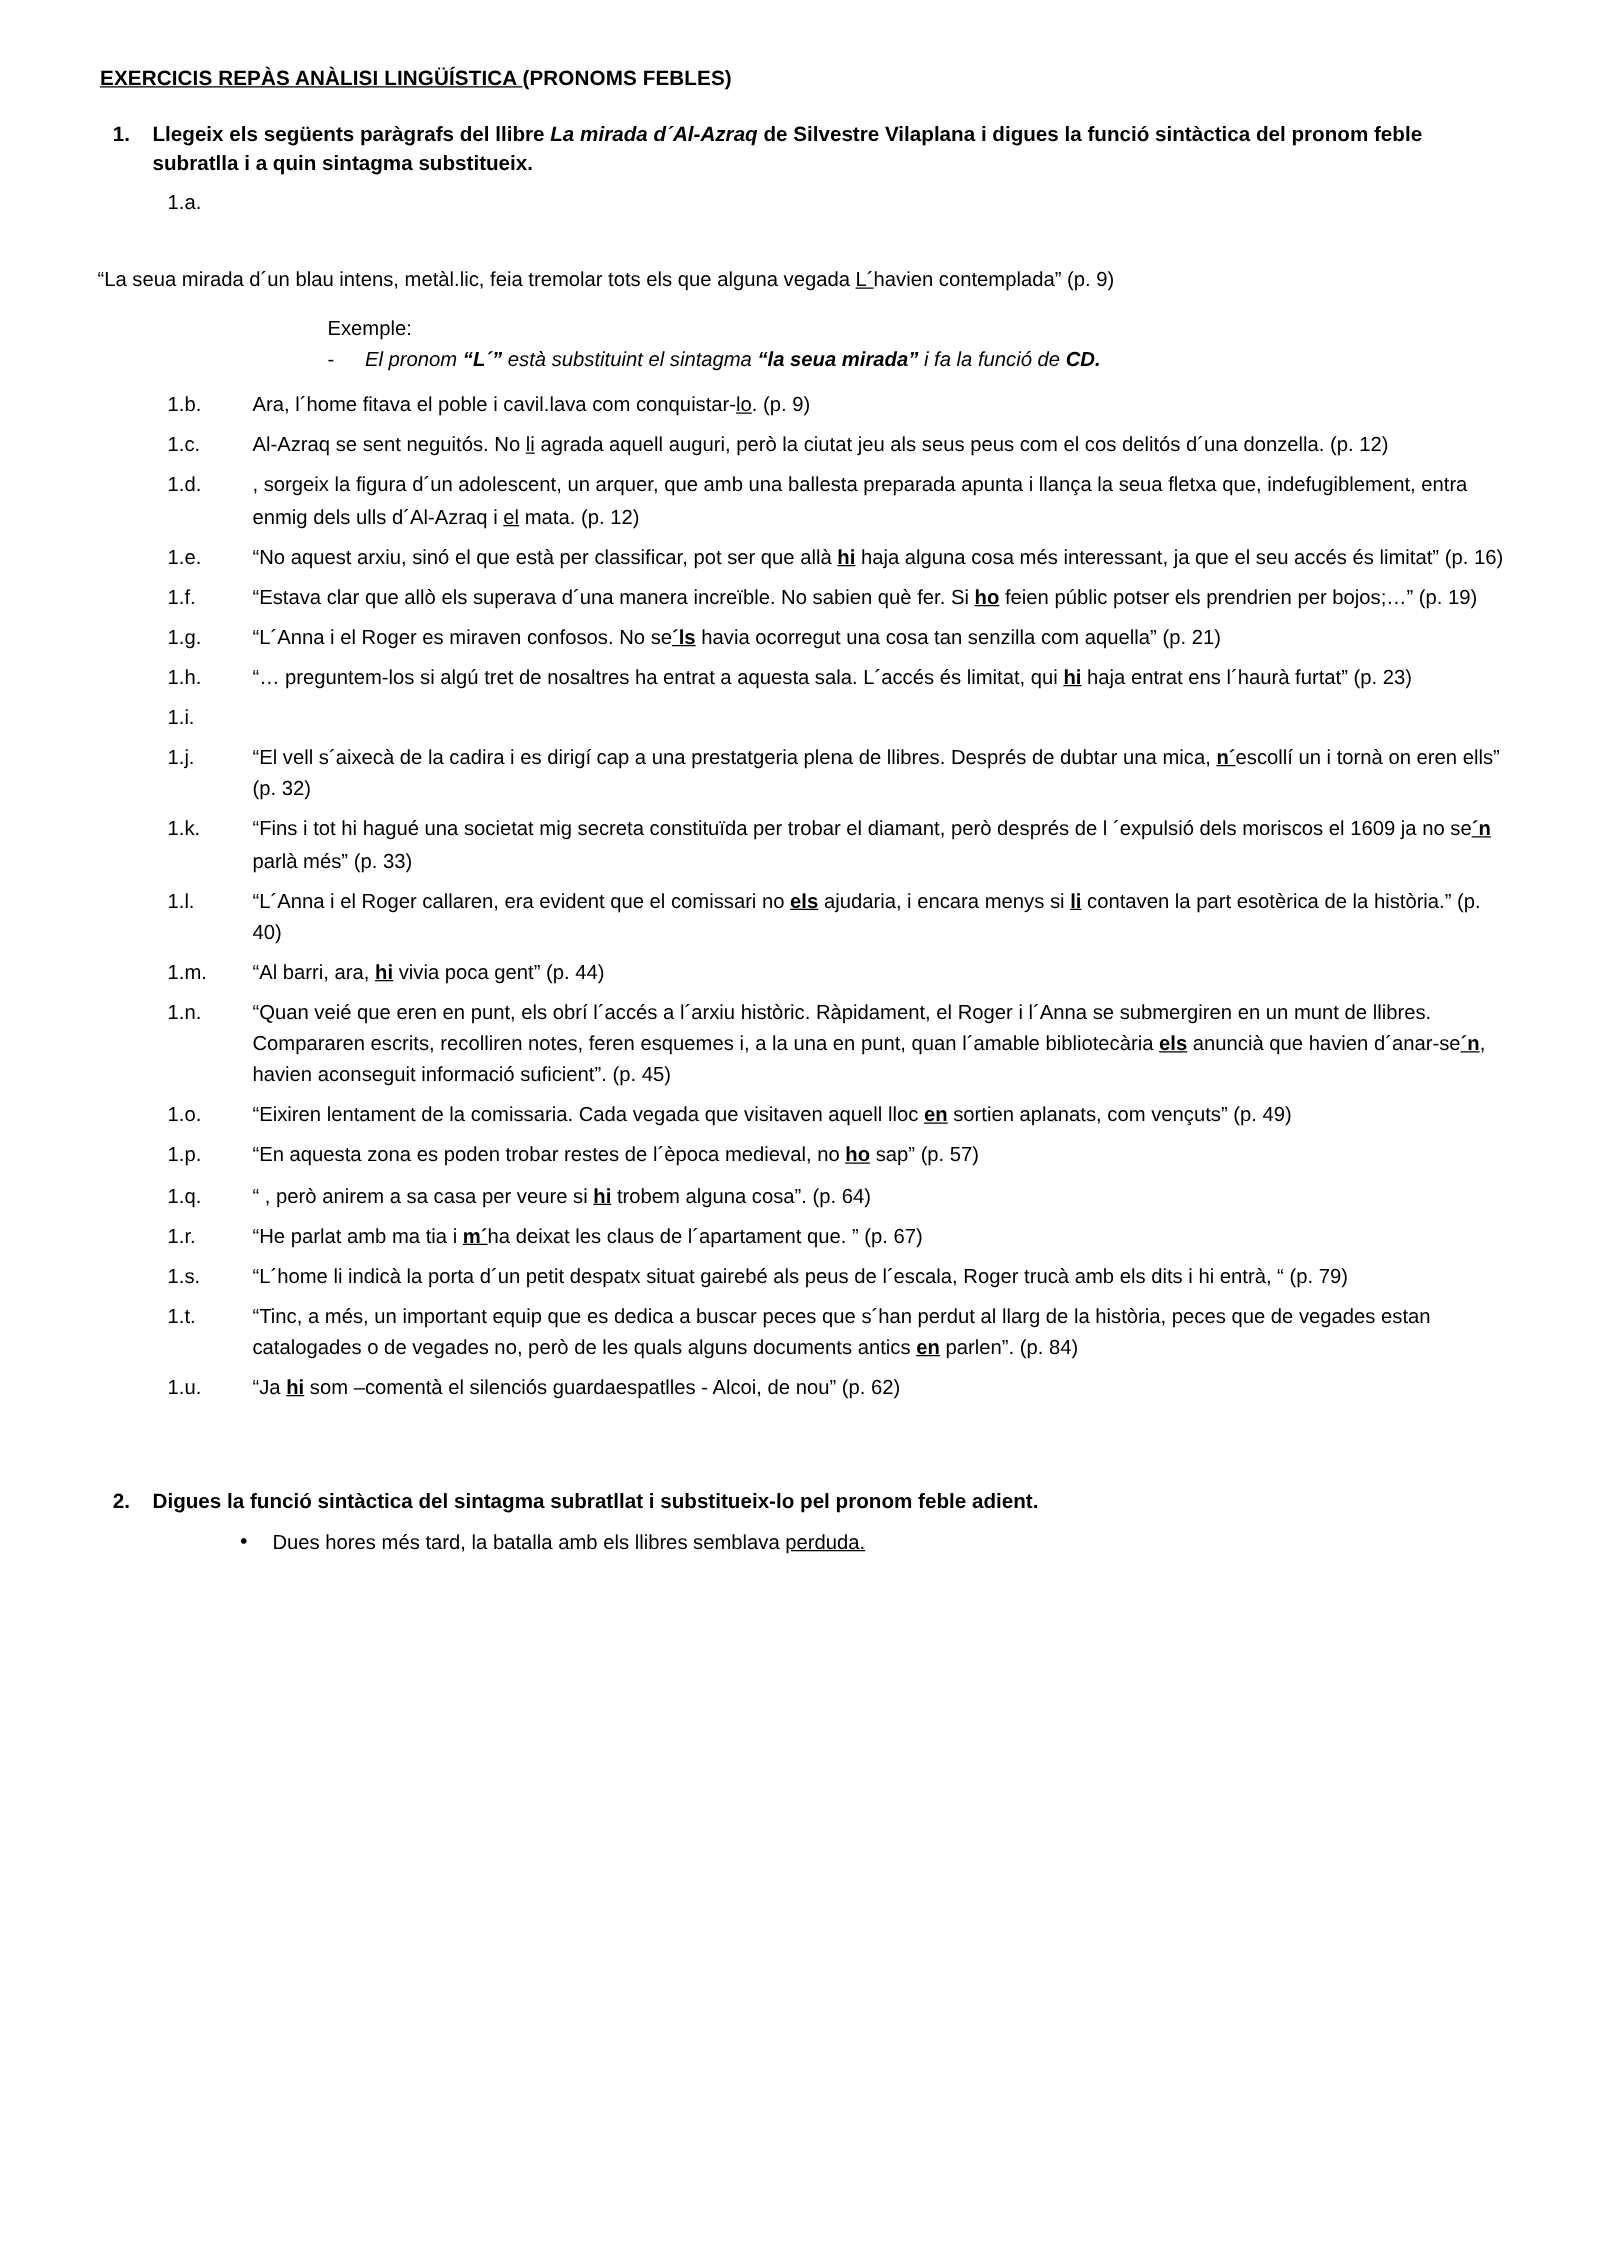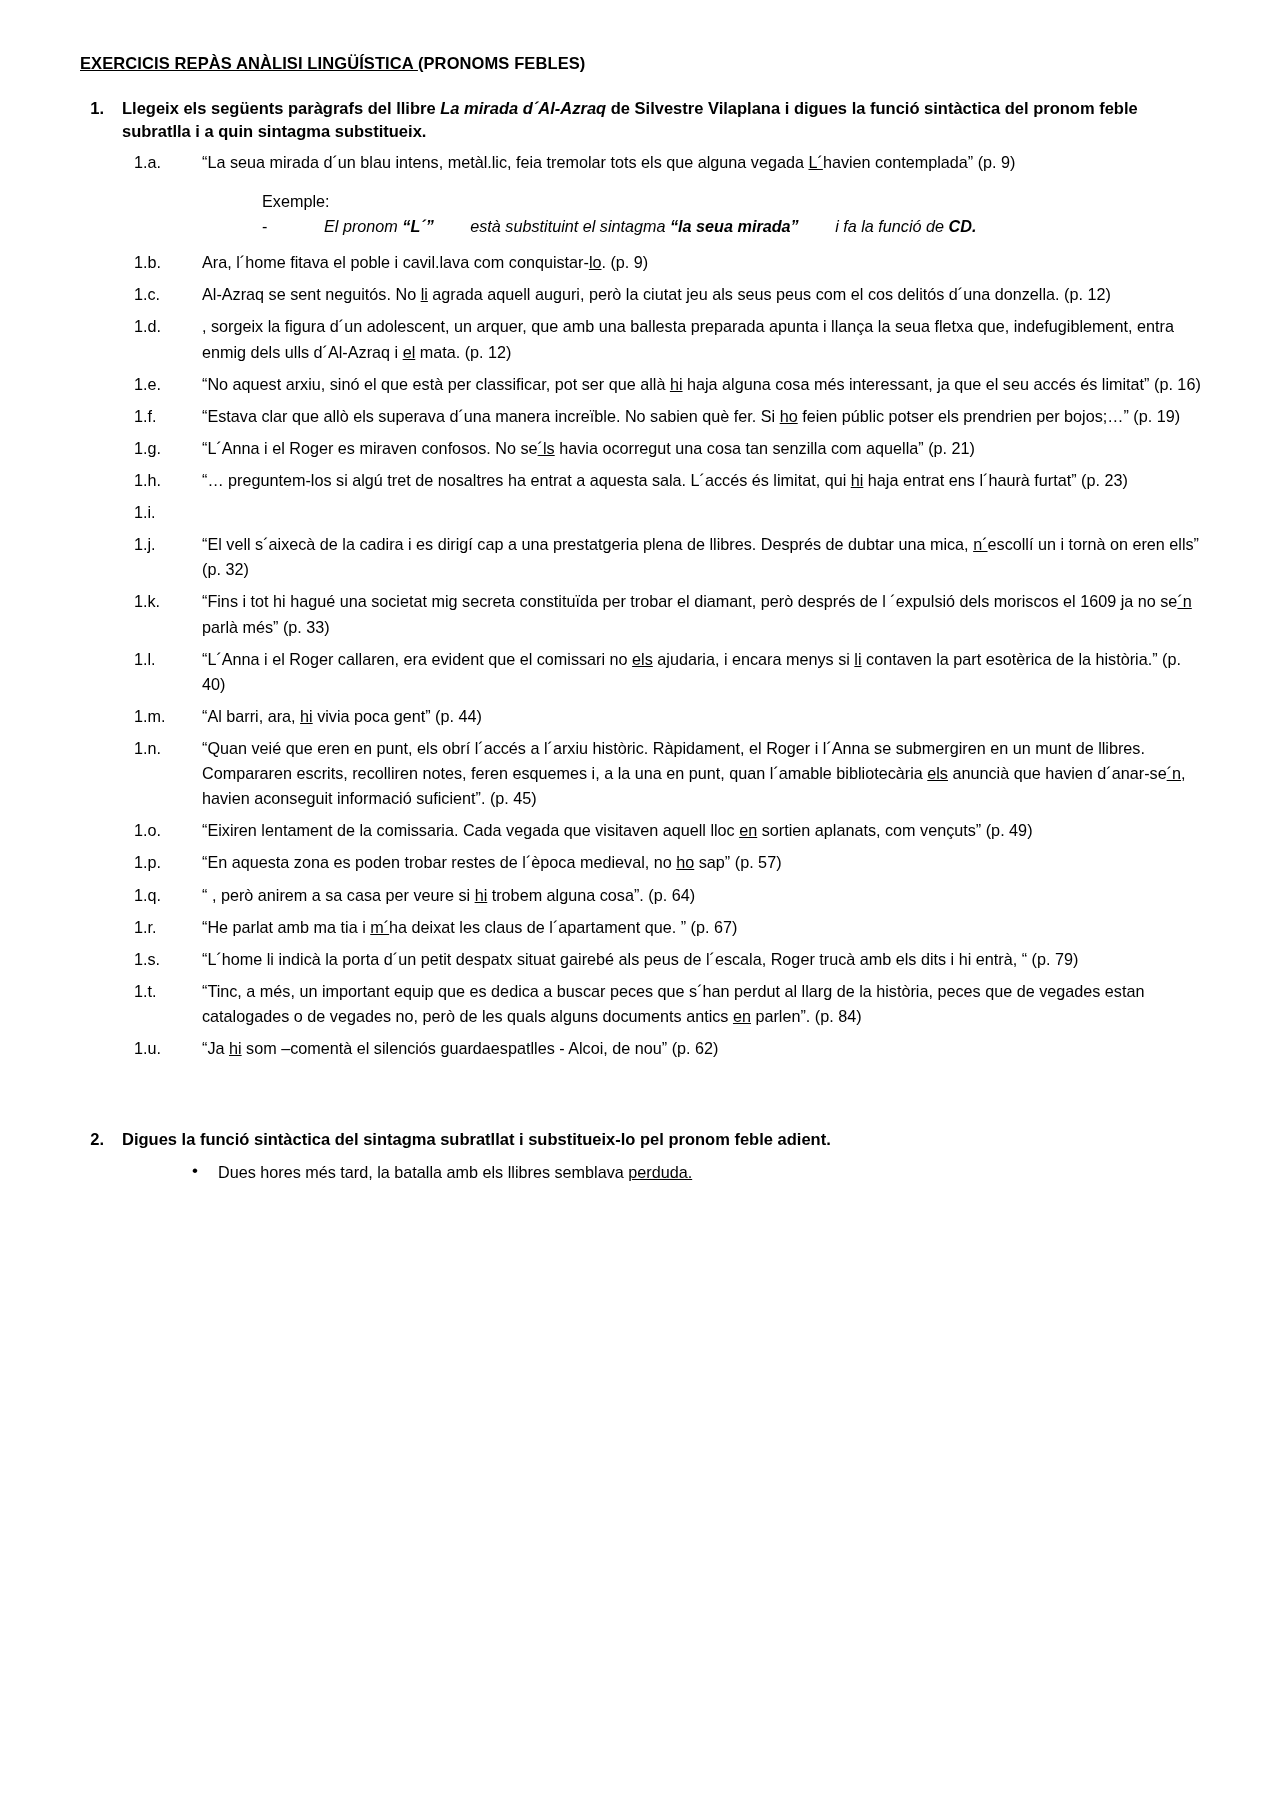--- a/index.html
+++ b/index.html
@@ -60,55 +60,55 @@
   .sub-list {
     margin-top: 6px;
   }
   .sub-item {
     display: flex;
     align-items: flex-start;
     font-size: 16.2px;
     line-height: 1.55;
     margin-bottom: 7px;
   }
-  .sub-item.tight { margin-bottom: 2px; }
+  .sub-item.tight { margin-bottom: 2px; flex-direction: column; }
   .sub-label {
     flex: 0 0 62px;
     width: 62px;
     text-align: left;
     padding-left: 62px;
     box-sizing: content-box;
     white-space: nowrap;
   }
   .sub-body {
     flex: 1 1 auto;
     padding-left: 6px;
   }
   u, .u { text-decoration: underline; }
-  b.bu { font-weight: normal; text-decoration: underline; }
+  b.bu { font-weight: bold; text-decoration: underline; }
 
   .example-line {
     font-size: 16.2px;
     line-height: 1.5;
     margin-left: 190px;
     margin-top: 14px;
   }
   .example-dash {
     display: flex;
     margin-left: 190px;
     margin-top: 4px;
     font-size: 16.2px;
     font-style: italic;
   }
   .example-dash .dash {
     width: 30px;
     flex: 0 0 30px;
     font-style: normal;
   }
-  .example-dash .etext i { font-style: italic; margin-left: 32px; }
+  .example-dash .etext i { font-style: italic; }
   .example-dash .etext b { font-weight: bold; font-style: italic; }
 
   
   .bullet-list {
     margin-top: 8px;
   }
   .bullet-item {
     display: flex;
     align-items: flex-start;
     font-size: 16.2px;

